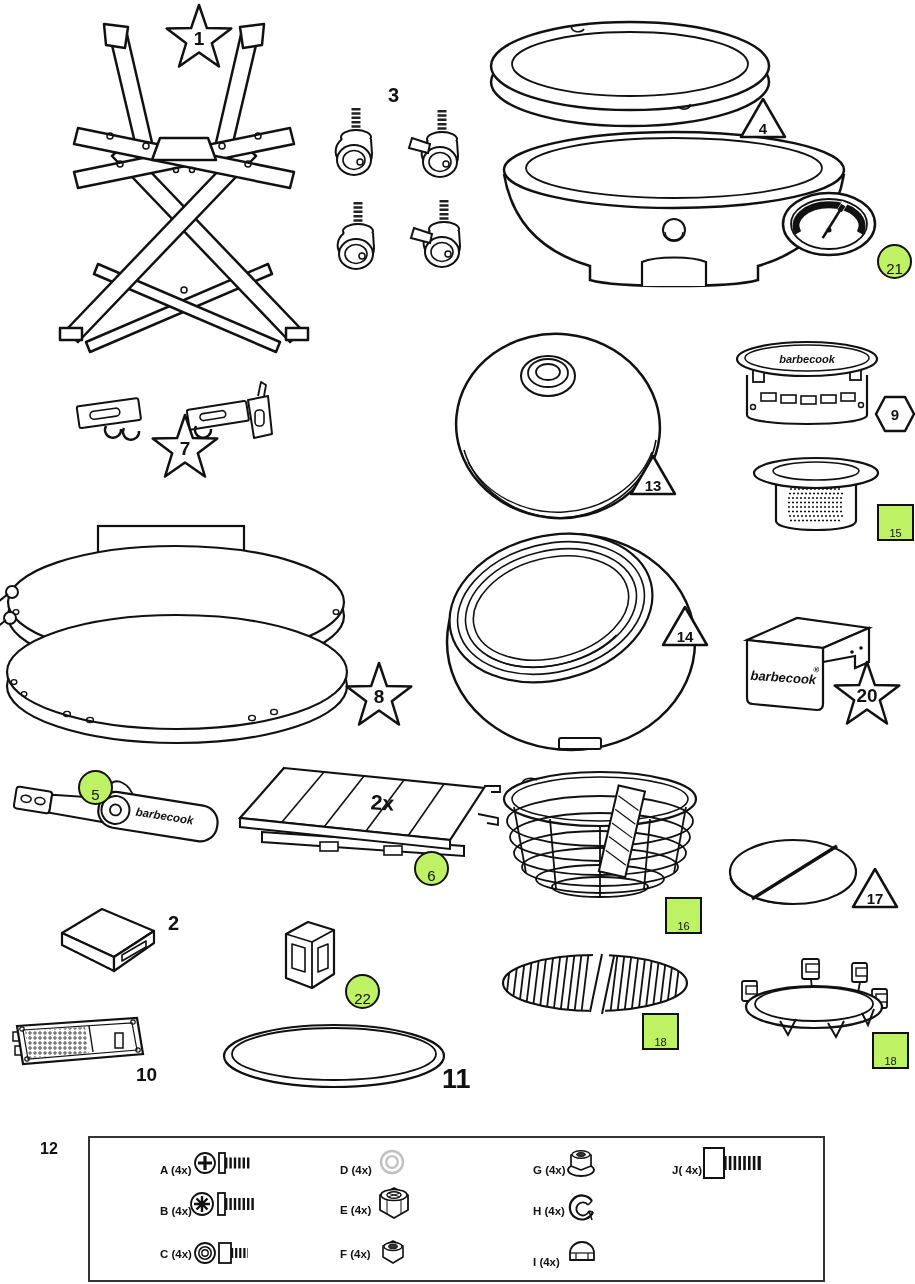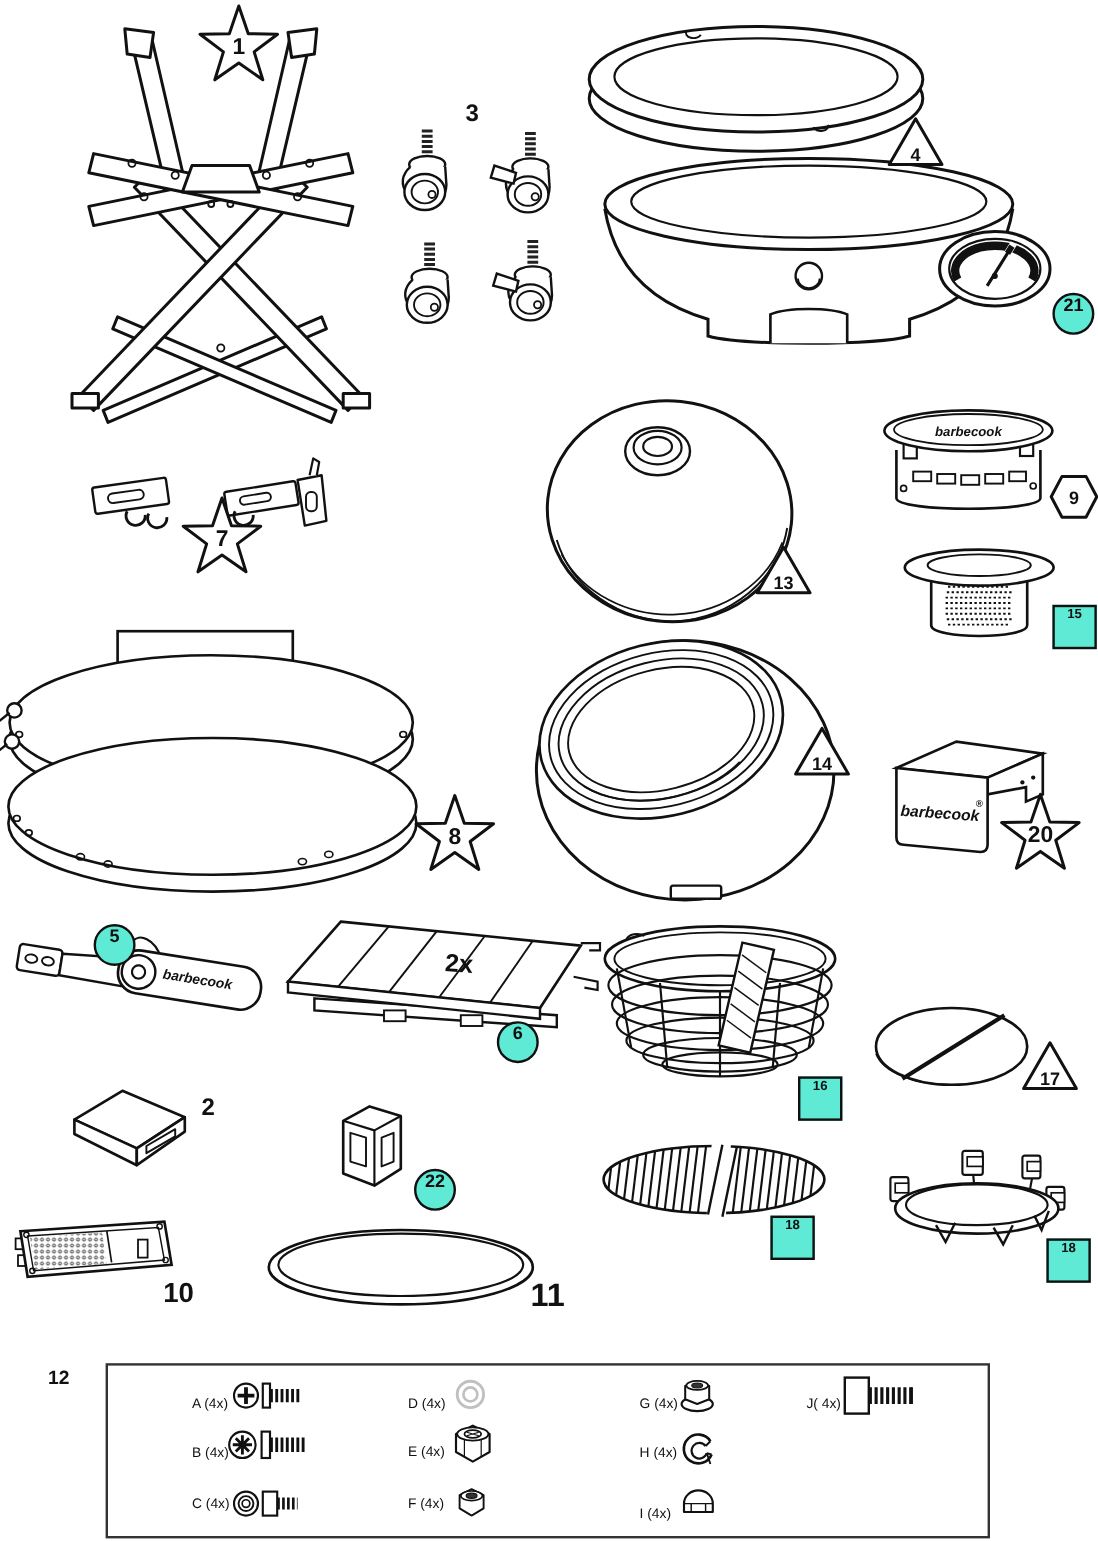--- a/index.html
+++ b/index.html
@@ -1,28 +1,28 @@
 <!DOCTYPE html>
 <html><head>
 <meta charset="utf-8">
 <style>
   html,body{margin:0;padding:0;background:#fff}
   #canvas{position:relative;width:915px;height:1284px;background:#fff;overflow:hidden;
           font-family:"Liberation Sans",sans-serif;color:#111}
   .ill{position:absolute}
   .ill svg{display:block;overflow:visible}
-  .lbl{position:absolute;display:flex;align-items:flex-start;justify-content:center;
-       font-weight:bold;color:#111;background:#5eead4}
+  .lbl{position:absolute;display:flex;align-items:flex-end;justify-content:center;
+       font-weight:normal;color:#111;background:#bef264}
   .sq{width:33px;height:33px;border:2.5px solid #111;font-size:11px}
   .circ{width:31px;height:31px;border:2.5px solid #111;border-radius:50%;font-size:15px}
   .plain{position:absolute;font-weight:bold;font-size:20px;color:#111;background:transparent}
   .shape-lbl{position:absolute}
   .shape-lbl text{font-weight:bold;font-family:"Liberation Sans",sans-serif;fill:#111}
   #hwbox{position:absolute;border:2.5px solid #333;background:#fff}
-  .hw-label{position:absolute;font-size:11.5px;font-weight:normal;white-space:nowrap}
+  .hw-label{position:absolute;font-size:11.5px;font-weight:bold;white-space:nowrap}
   .hw-icon{position:absolute}
   svg text.logo{font-style:italic;font-weight:bold;fill:#111}
 </style>
 </head>
 <body>
 
 <div id="canvas">
 
   <div class="ill" style="left:50px;top:12px">
     <svg width="268" height="348" viewBox="0 0 268 348">
@@ -428,21 +428,21 @@
         <rect x="102" y="17" width="8" height="15" fill="none" stroke-width="1.5"></rect>
         <g fill="none" stroke-width="1.2">
           <circle cx="9" cy="13" r="2.2"></circle>
             <circle cx="120" cy="6" r="2.2"></circle>
           <circle cx="125" cy="34" r="2.2"></circle>
             <circle cx="14" cy="43" r="2.2"></circle>
         </g>
       </g>
     </svg>
   </div>
-  <span class="plain" style="left:136px;top:1064px;font-size:23px">10</span>
+  <span class="plain" style="left:136px;top:1064px;font-size:19px">10</span>
 
   <div class="ill" style="left:220px;top:1020px">
     <svg width="232" height="74" viewBox="0 0 232 74">
       <ellipse cx="114" cy="36" rx="110" ry="31" fill="none" stroke="#111" stroke-width="2.2"></ellipse>
       <ellipse cx="114" cy="34" rx="102" ry="26" fill="none" stroke="#111" stroke-width="1.8"></ellipse>
       <path d="M8,44 A110,31 0 0 0 114,67" fill="none" stroke="#111" stroke-width="1.1"></path>
     </svg>
   </div>
   <span class="plain" style="left:442px;top:1064px;font-size:27px">11</span>
 

